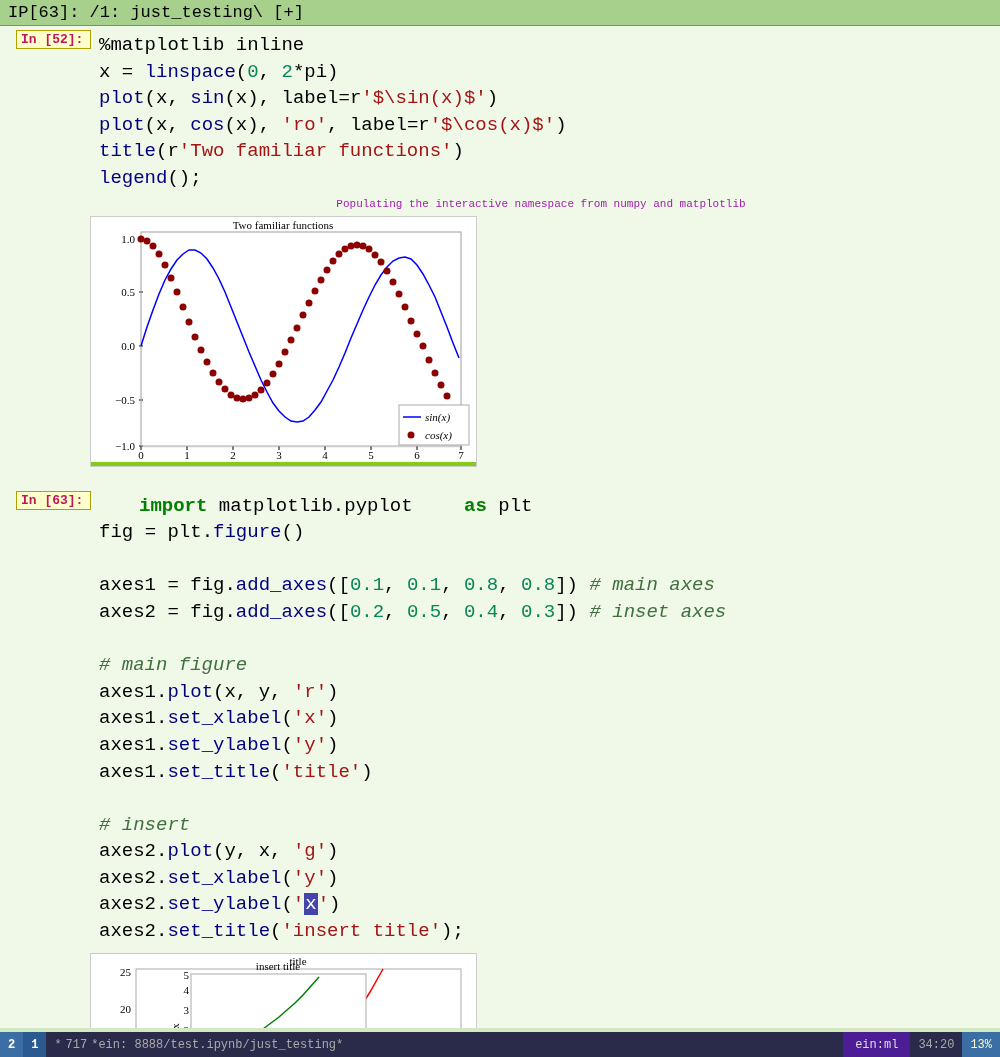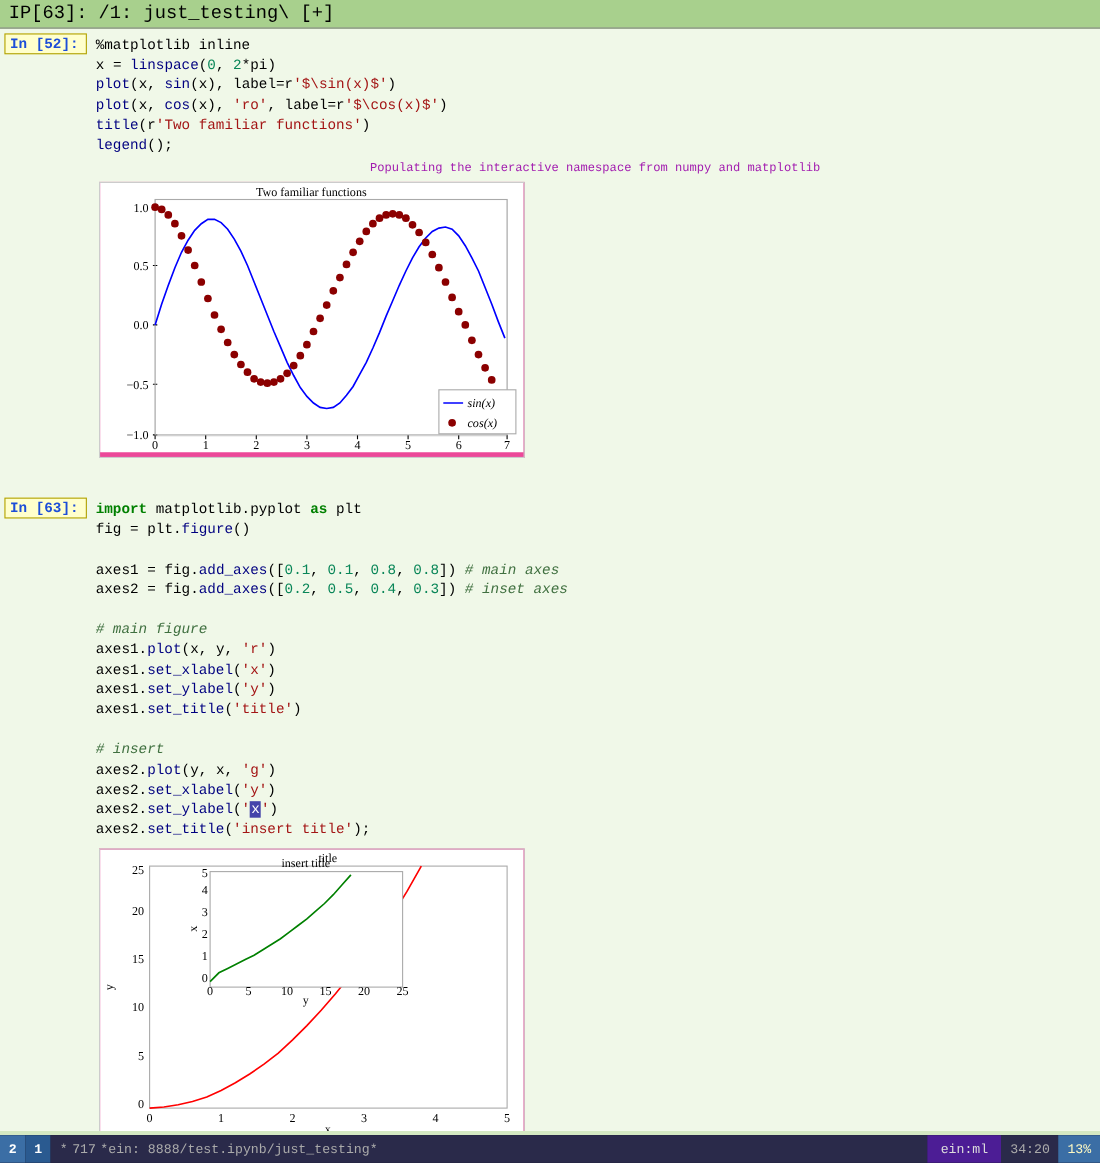--- a/index.html
+++ b/index.html
@@ -35,65 +35,65 @@
       padding: 4px 0;
     }
 
     .cell-input {
       display: flex;
       align-items: flex-start;
     }
 
     .cell-label {
       background: #e8f0d0;
-      color: #1d4ed8;
+      color: #be185d;
       font-weight: bold;
       font-size: 13px;
       padding: 1px 4px;
       min-width: 75px;
       border: 1px solid #b0c090;
       white-space: nowrap;
       margin-right: 4px;
-      margin-left: 4px;
+      margin-left: 16px;
     }
 
     .cell-label-in {
       background: #ffffcc;
       border: 1px solid #b0a000;
     }
 
     .cell-code {
       font-family: 'Courier New', Courier, monospace;
-      font-size: 13px;
+      font-size: 19px;
       line-height: 1.4;
       white-space: pre;
       padding: 2px 4px;
     }
 
     .cell-output {
       padding: 2px 8px 4px 90px;
       font-size: 13px;
       color: #333;
     }
 
     
-    .kw { color: #008000; font-weight: bold; } 
+    .kw { color: #008000; font-weight: bold; margin-left: 40px; } 
     .str { color: #a31515; } 
     .func { color: #000080; } 
     .var { color: #000; }
     .num { color: #098658; }
     .comment { color: #407040; font-style: italic; }
     .magic { color: #000; }
     .paren { color: #000; }
     .eq { color: #000; }
 
     
     .plot-container {
-      margin: 4px 8px 16px 90px;
-      background: #ec4899;
+      margin: 4px 8px 4px 90px;
+      background: #84cc16;
       border: 1px solid #ccc;
       display: inline-block;
       text-align: center;
     }
 
     
     #status-bar {
       position: fixed;
       bottom: 0;
       left: 0;

